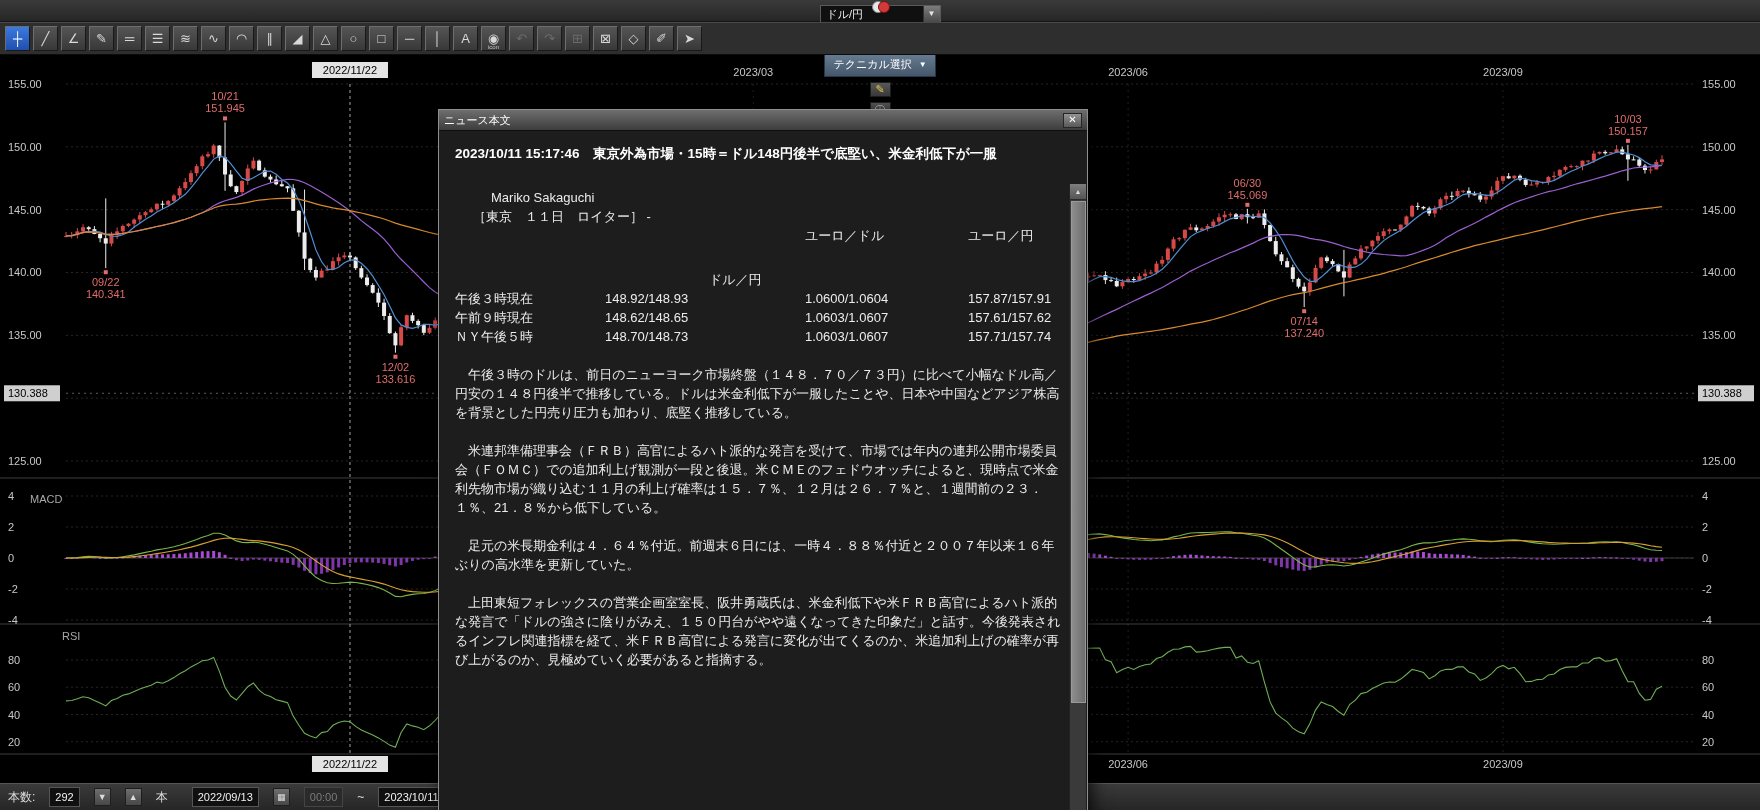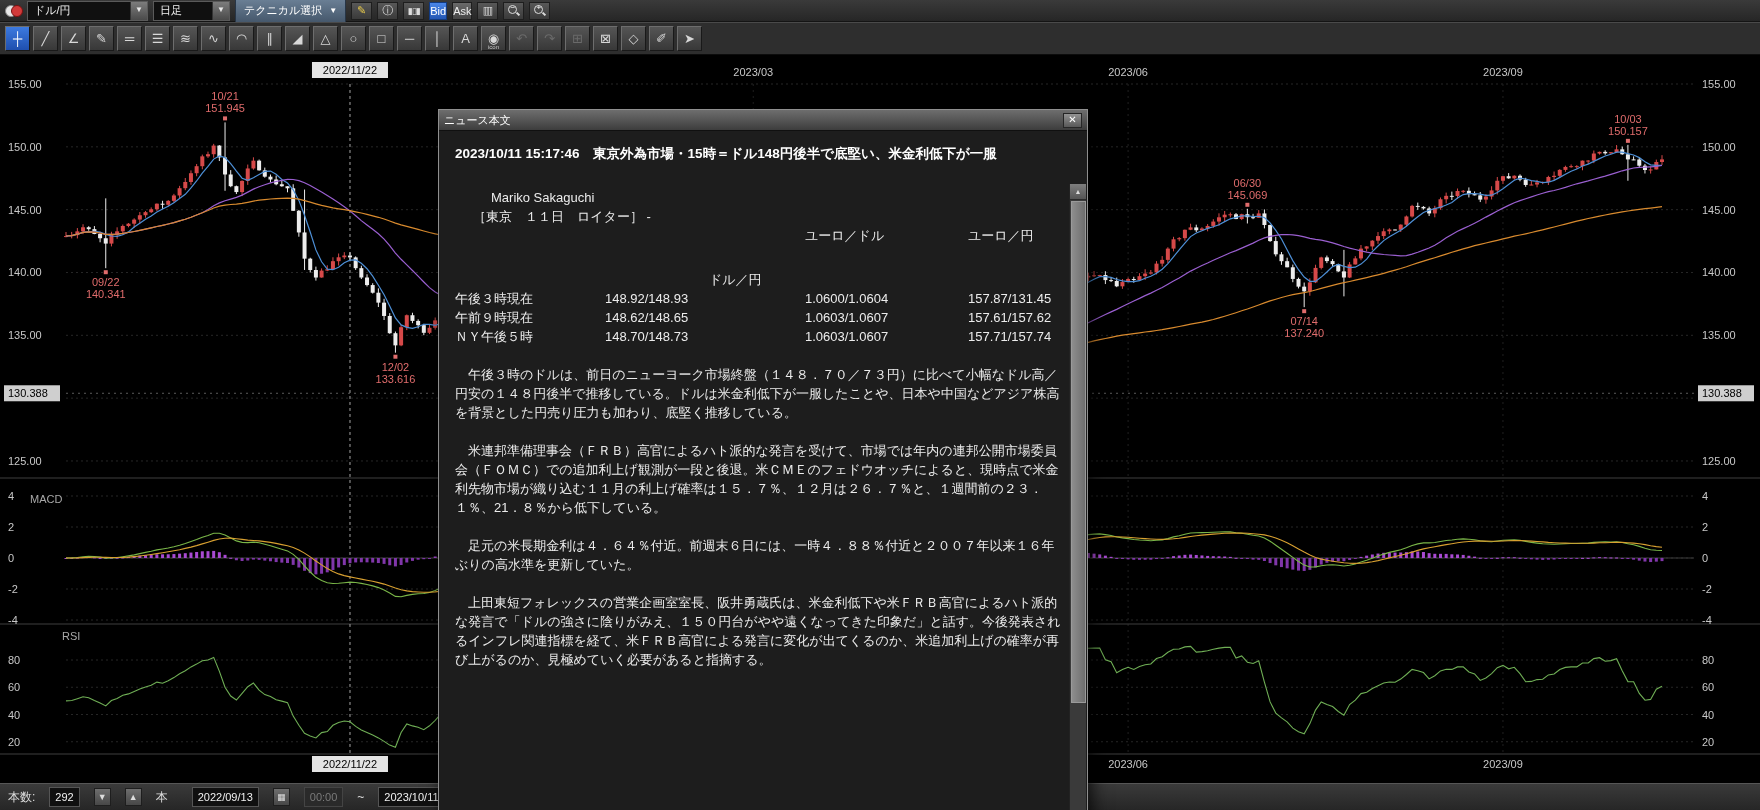--- a/index.html
+++ b/index.html
@@ -3,21 +3,21 @@
 <meta charset="utf-8">
 <style>
   html,body{margin:0;padding:0;}
   body{width:1760px;height:810px;position:relative;background:#000;overflow:hidden;
        font-family:"Liberation Sans","DejaVu Sans",sans-serif;}
   button{font-family:inherit;cursor:default;}
 
   
   .topbar{position:absolute;top:0;left:0;width:100%;height:22px;z-index:2;
     background:linear-gradient(#3a3a3a,#262626);border-bottom:1px solid #141414;
-    display:flex;align-items:center;gap:5px;padding:0 5px;box-sizing:border-box;}
+    display:flex;align-items:center;gap:5px;padding:0 5px;box-sizing:border-box;flex-direction:column;}
   .pairicon{width:17px;height:14px;position:relative;display:inline-block;}
   .pairicon .c1{position:absolute;left:0;top:1px;width:10px;height:10px;border-radius:50%;background:#e8e8e8;border:1px solid #888;}
   .pairicon .c2{position:absolute;left:6px;top:1px;width:10px;height:10px;border-radius:50%;background:#d23a3a;border:1px solid #7a1010;}
   .combo{display:flex;align-items:stretch;height:18px;border:1px solid #5a5a5a;background:#101010;}
   .combo .val{color:#f0f0f0;font-size:11px;line-height:16px;padding:0 6px;white-space:nowrap;}
   .combo .dd{width:16px;background:linear-gradient(#7c7c7c,#4a4a4a);color:#e8e8e8;font-size:8px;line-height:16px;text-align:center;border-left:1px solid #333;}
   .pair-combo .val{width:90px;}
   .tf-combo .val{width:46px;}
   .techbtn{height:18px;display:flex;align-items:center;gap:7px;padding:12px 8px;
     background:linear-gradient(#6b8096,#44566a);border:1px solid #273546;color:#fff;font-size:11px;}
@@ -1130,21 +1130,21 @@
     <div class="byline">Mariko Sakaguchi</div>
     <div class="dateline">［東京　１１日　ロイター］ -</div>
     <div class="rtable" id="rate-table">
         <div></div>
         <div class="rt-h1">ドル／円</div>
         <div>ユーロ／ドル</div>
         <div>ユーロ／円</div>
         <div>午後３時現在</div>
         <div>148.92/148.93</div>
         <div>1.0600/1.0604</div>
-        <div>157.87/131.45</div>
+        <div>157.87/157.91</div>
         <div>午前９時現在</div>
         <div>148.62/148.65</div>
         <div>1.0603/1.0607</div>
         <div>157.61/157.62</div>
         <div>ＮＹ午後５時</div>
         <div>148.70/148.73</div>
         <div>1.0603/1.0607</div>
         <div>157.71/157.74</div>
       </div>
     <div class="paras" id="paras">

